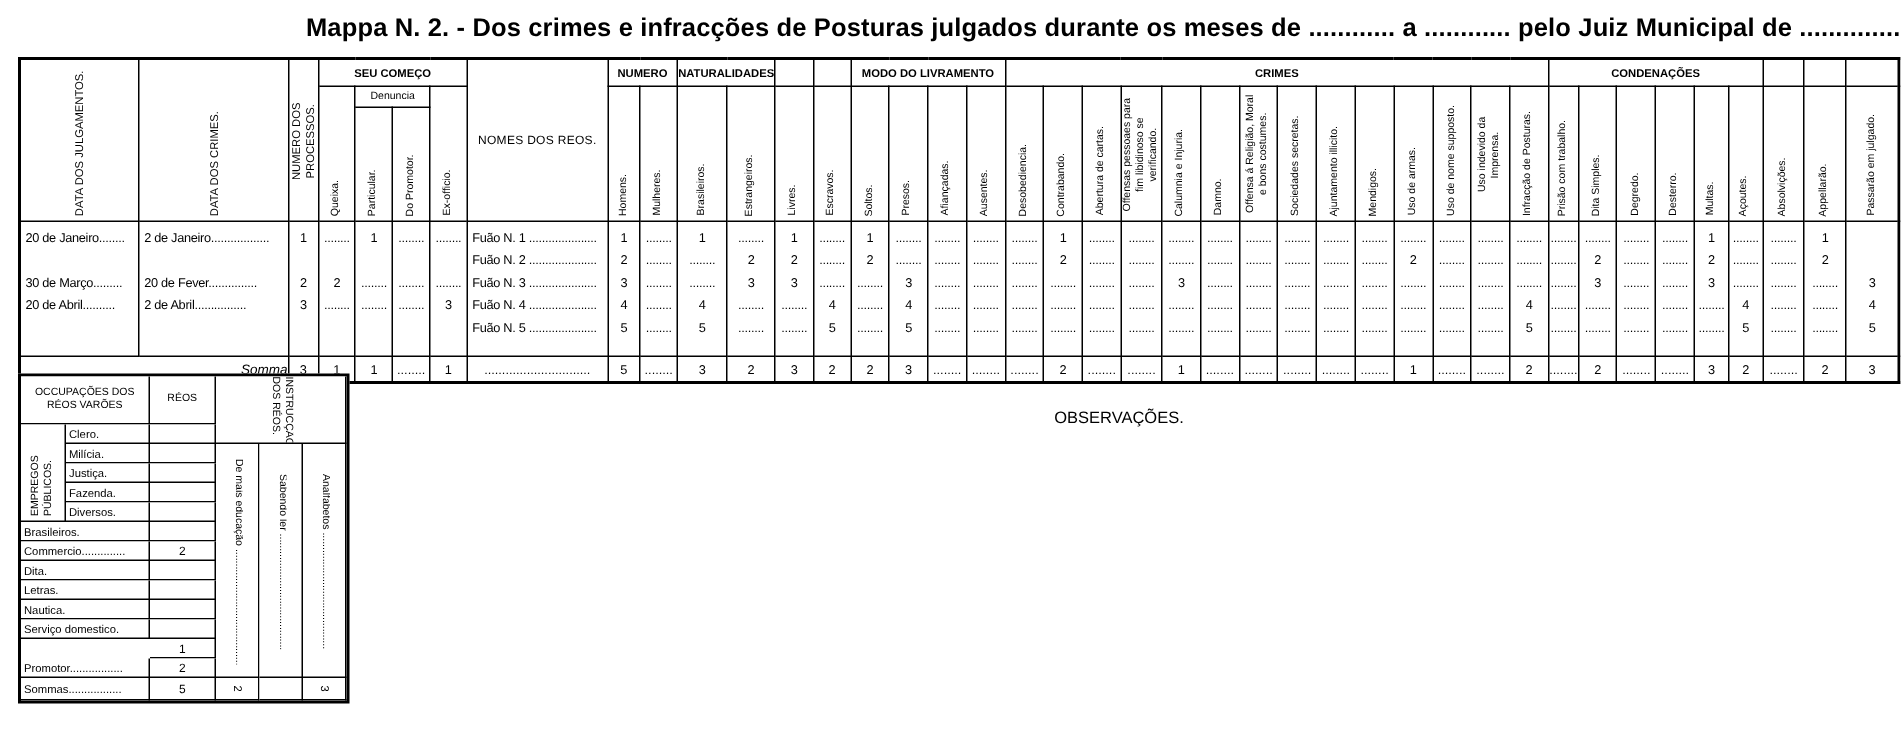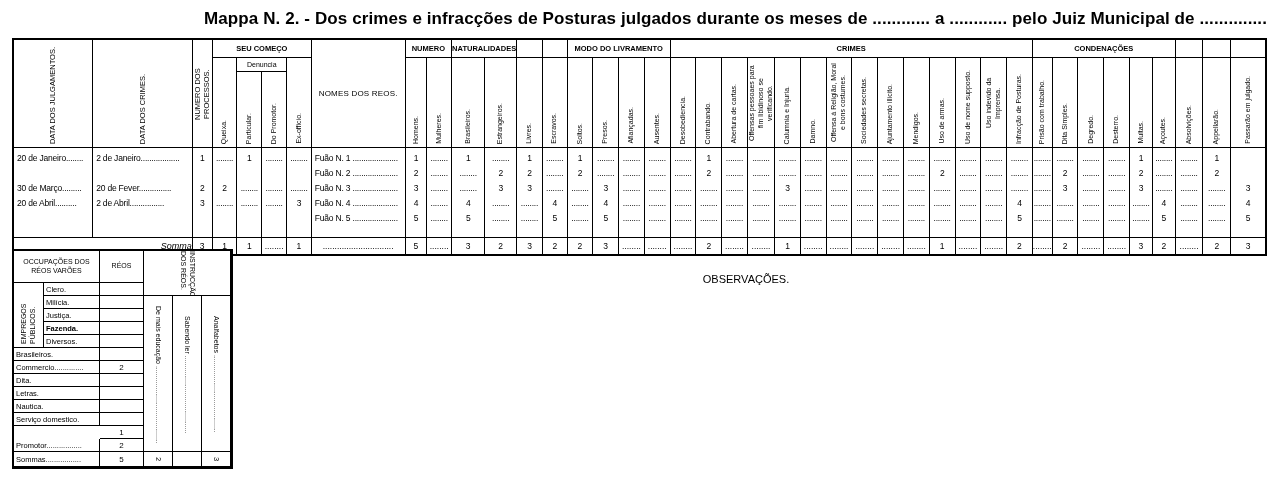--- a/index.html
+++ b/index.html
@@ -572,21 +572,21 @@
     </div>
     <div class="oc vwrap" style="grid-area: 2 / 1 / 7;">
       <div class="vt">EMPREGOS PÚBLICOS.</div>
     </div>
     <div class="oc lbl" style="grid-area: 2 / 2;">Clero.</div>
     <div class="oc val" style="grid-area: 2 / 3;"></div>
     <div class="oc lbl" style="grid-area: 3 / 2;">Milícia.</div>
     <div class="oc val" style="grid-area: 3 / 3;"></div>
     <div class="oc lbl" style="grid-area: 4 / 2;">Justiça.</div>
     <div class="oc val" style="grid-area: 4 / 3;"></div>
-    <div class="oc lbl" style="grid-area: 5 / 2; font-weight: bold;">Fazenda.</div>
+    <div class="oc lbl" style="grid-area: 5 / 2;">Fazenda.</div>
     <div class="oc val" style="grid-area: 5 / 3;"></div>
     <div class="oc lbl" style="grid-area: 6 / 2;">Diversos.</div>
     <div class="oc val" style="grid-area: 6 / 3;"></div>
     <div class="oc lbl" style="grid-area: 7 / 1 / auto / 3;">Brasileiros.</div>
     <div class="oc val" style="grid-area: 7 / 3;"></div>
     <div class="oc lbl" style="grid-area: 8 / 1 / auto / 3;">Commercio..............</div>
     <div class="oc val" style="grid-area: 8 / 3;">2</div>
     <div class="oc lbl" style="grid-area: 9 / 1 / auto / 3;">Dita.</div>
     <div class="oc val" style="grid-area: 9 / 3;"></div>
     <div class="oc lbl" style="grid-area: 10 / 1 / auto / 3;">Letras.</div>

